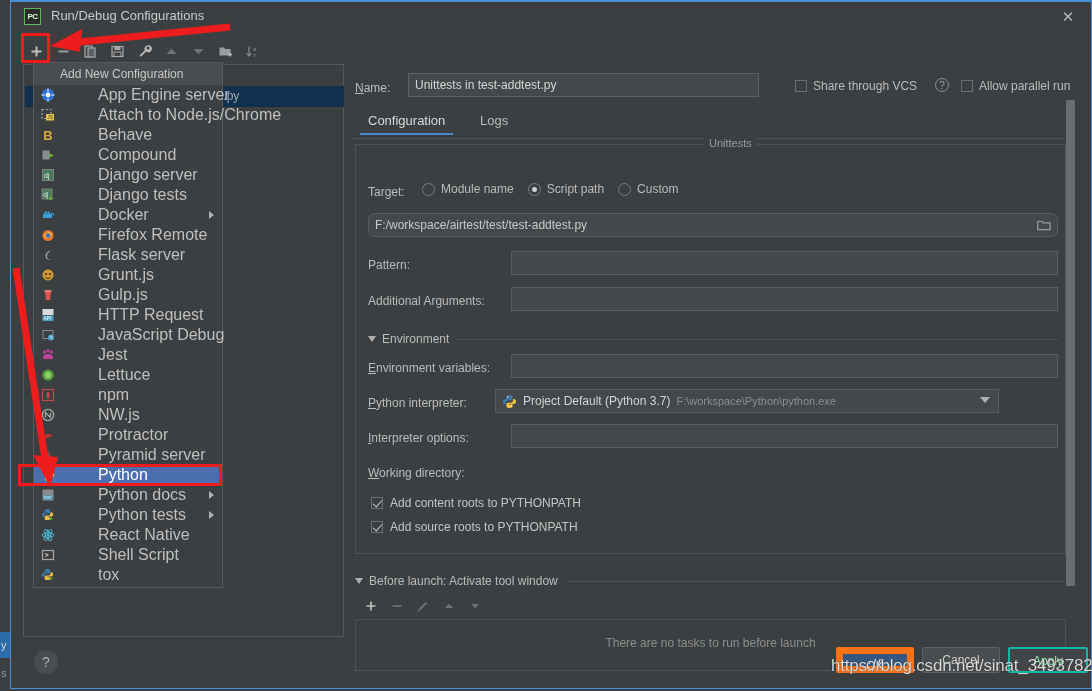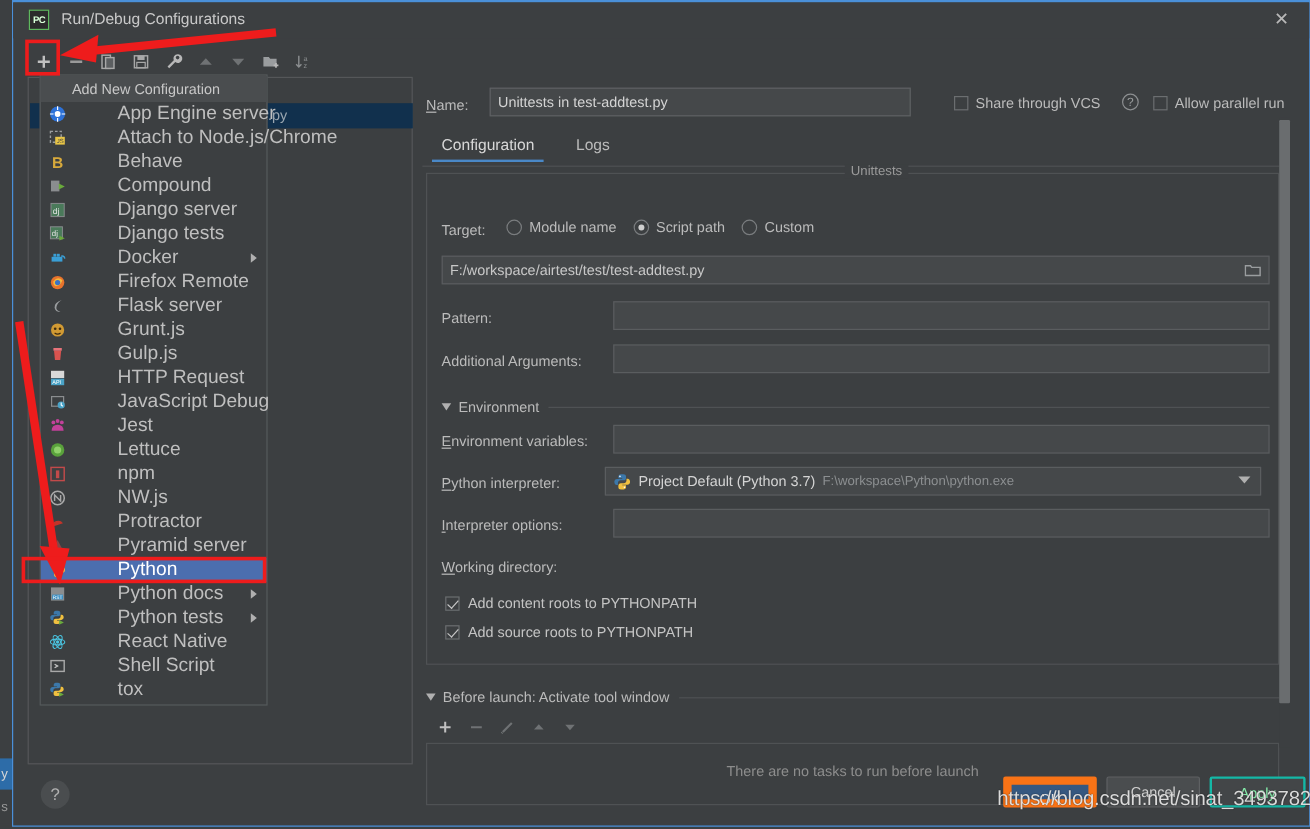--- a/index.html
+++ b/index.html
@@ -646,21 +646,21 @@
       <span class="radio-item">
         <span class="radio on"></span>
         <span class="rl">Script path</span>
       </span>
       <span class="radio-item">
         <span class="radio"></span>
         <span class="rl">Custom</span>
       </span>
     </div>
 
-    <div class="finput" style="left:16px; top:179px; width:690px;">
+    <div class="finput" style="left:16px; top:179px; width:690px;border-radius:7px;">
       <span>F:/workspace/airtest/test/test-addtest.py</span>
       <svg class="folder-icn" width="14" height="13" viewBox="0 0 14 13">
         <path d="M0.8 2.5h4.3l1 1.3h7v6.8H0.8z" fill="none" stroke="#9a9d9f" stroke-width="1.2"></path>
       </svg>
     </div>
 
     <div class="flabel" style="left:16px; top:224px;">Pattern:</div>
     <div class="finput" style="left:159px; top:217px; width:547px;"></div>
 
     <div class="flabel" style="left:16px; top:260px;">Additional Arguments:</div>
@@ -669,21 +669,21 @@
     <div id="env-header">
       <span class="tri"></span>
       <span class="txt">Environment</span>
       <span class="line"></span>
     </div>
 
     <div class="flabel" style="left:16px; top:327px;"><u>E</u>nvironment variables:</div>
     <div class="finput" style="left:159px; top:320px; width:547px;"></div>
 
     <div class="flabel" style="left:16px; top:362px;"><u>P</u>ython interpreter:</div>
-    <div class="finput" style="left:152px; top:355px; width:547px; display:flex; align-items:center;">
+    <div class="finput" style="left:143px; top:355px; width:504px; display:flex; align-items:center;">
       <svg width="15" height="15" viewBox="0 0 16 16" style="flex:none;margin-right:6px;">
         <path d="M7.9 1.2c-1.9 0-3.3.5-3.3 2v1.7h3.4v.5H3.4c-1.3 0-2.4 1-2.4 2.6s.8 2.8 2.1 2.8h1.1V9.1c0-1.3 1.1-2.4 2.4-2.4h2.7c1.2 0 2.1-.9 2.1-2.1V3.2c0-1.2-1-2-2.3-2z" fill="#3c78aa"></path>
         <circle cx="6" cy="3.2" r="0.7" fill="#fff"></circle>
         <path d="M8.1 14.8c1.9 0 3.3-.5 3.3-2v-1.7H8v-.5h4.6c1.3 0 2.4-1 2.4-2.6s-.8-2.8-2.1-2.8h-1.1v1.7c0 1.3-1.1 2.4-2.4 2.4H6.7c-1.2 0-2.1.9-2.1 2.1v1.4c0 1.2 1 2 2.3 2z" fill="#f0c040"></path>
         <circle cx="10" cy="12.8" r="0.7" fill="#fff"></circle>
       </svg>
       <span style="color:#d4d4d4;">Project Default (Python 3.7)</span>
       <span style="color:#8c8f91; margin-left:6px; font-size:11px;">F:\workspace\Python\python.exe</span>
       <span style="position:absolute; right:8px; top:7px; width:0; height:0; border-left:5px solid transparent; border-right:5px solid transparent; border-top:6px solid #b0b0b0;"></span>
     </div>

